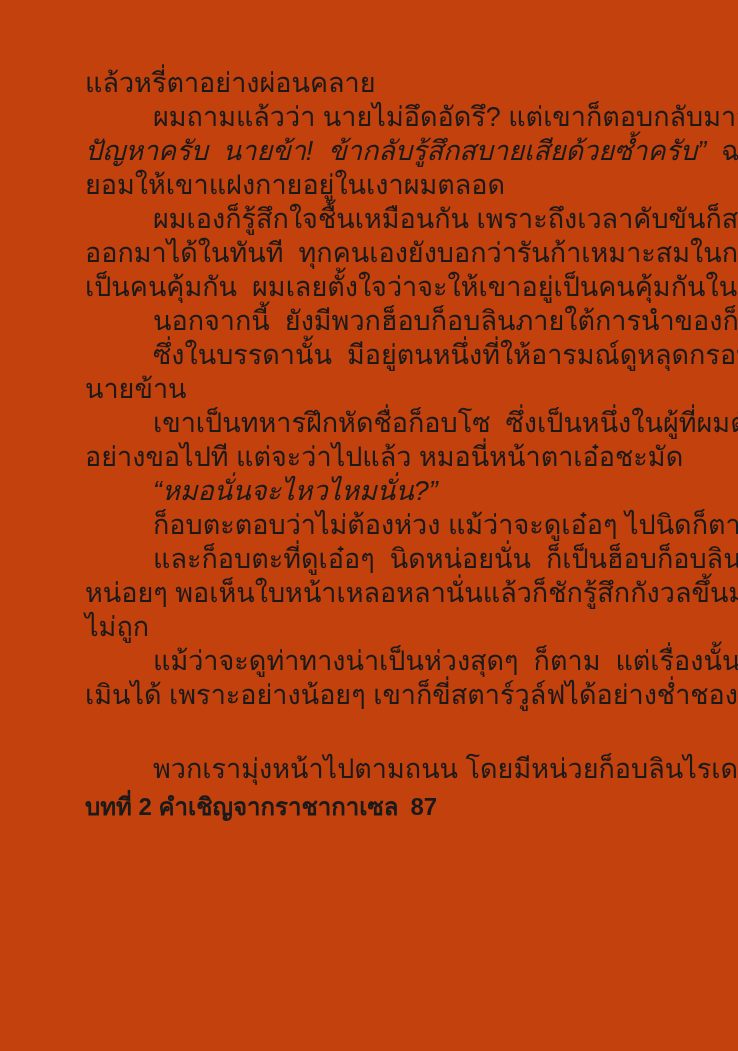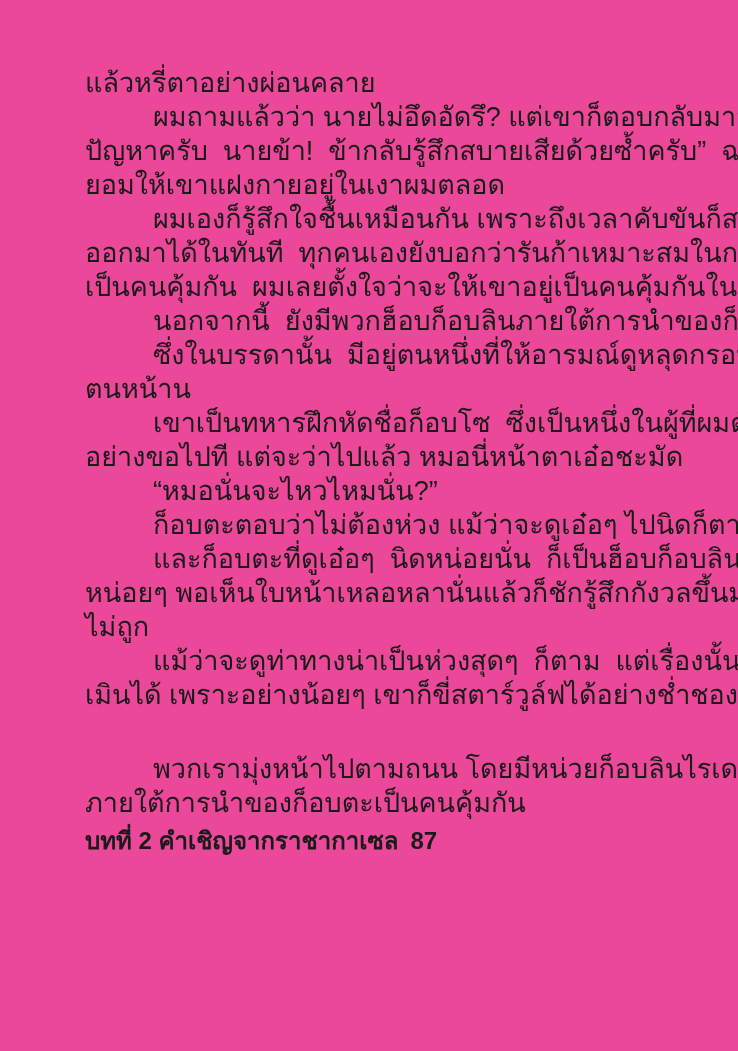--- a/index.html
+++ b/index.html
@@ -4,21 +4,21 @@
 <style>
   html, body {
     margin: 0;
     padding: 0;
     background: #ffffff;
   }
   .page {
     position: relative;
     width: 738px;
     height: 1051px;
-    background: #ec4899;
+    background: #c2410c;
     overflow: hidden;
     font-family: "Liberation Sans", "DejaVu Sans", sans-serif;
     color: #1a1a1a;
   }
   .textblock {
     position: absolute;
     left: 85px;
     top: 66px;
     width: 570px;
     font-size: 27px;
@@ -28,20 +28,21 @@
     line-height: 34px;
     white-space: pre;
   }
   .line.indent {
     padding-left: 68px;
   }
   .line.blank {
     height: 40px;
   }
   .it {
+    font-style: italic;
   }
   .footer {
     margin-top: 4px;
     text-align: left;
     font-weight: bold;
     font-size: 24px;
     line-height: 34px;
     white-space: pre;
   }
   .footer .pagenum {
@@ -56,29 +57,28 @@
     <div id="lines">
         <div class="line"><span>แล้วหรี่ตาอย่างผ่อนคลาย</span></div>
         <div class="line indent"><span>ผมถามแล้วว่า นายไม่อึดอัดรึ? แต่เขาก็ตอบกลับมาว่า </span></div>
         <div class="line"><span class="it">ปัญหาครับ  นายข้า!  ข้ากลับรู้สึกสบายเสียด้วยซ้ำครับ”</span><span>  ฉะนั้นผมเลย</span></div>
         <div class="line"><span>ยอมให้เขาแฝงกายอยู่ในเงาผมตลอด</span></div>
         <div class="line indent"><span>ผมเองก็รู้สึกใจชื้นเหมือนกัน เพราะถึงเวลาคับขันก็สามารถเรียก</span></div>
         <div class="line"><span>ออกมาได้ในทันที  ทุกคนเองยังบอกว่ารันก้าเหมาะสมในการทำหน้าที่</span></div>
         <div class="line"><span>เป็นคนคุ้มกัน  ผมเลยตั้งใจว่าจะให้เขาอยู่เป็นคนคุ้มกันในเงาอย่างลับๆ</span></div>
         <div class="line indent"><span>นอกจากนี้  ยังมีพวกฮ็อบก็อบลินภายใต้การนำของก็อบตะมา</span></div>
         <div class="line indent"><span>ซึ่งในบรรดานั้น  มีอยู่ตนหนึ่งที่ให้อารมณ์ดูหลุดกรอบไปจาก</span></div>
-        <div class="line"><span>ตนหน้าน</span></div>
+        <div class="line"><span>นายข้าน</span></div>
         <div class="line indent"><span>เขาเป็นทหารฝึกหัดชื่อก็อบโซ  ซึ่งเป็นหนึ่งในผู้ที่ผมตั้งชื่อให้</span></div>
         <div class="line"><span>อย่างขอไปที แต่จะว่าไปแล้ว หมอนี่หน้าตาเอ๋อชะมัด</span></div>
         <div class="line indent"><span class="it">“หมอนั่นจะไหวไหมนั่น?”</span></div>
         <div class="line indent"><span>ก็อบตะตอบว่าไม่ต้องห่วง แม้ว่าจะดูเอ๋อๆ ไปนิดก็ตาม</span></div>
         <div class="line indent"><span>และก็อบตะที่ดูเอ๋อๆ  นิดหน่อยนั่น  ก็เป็นฮ็อบก็อบลินที่ดูเอ๋อ</span></div>
         <div class="line"><span>หน่อยๆ พอเห็นใบหน้าเหลอหลานั่นแล้วก็ชักรู้สึกกังวลขึ้นมาอย่างบอก</span></div>
         <div class="line"><span>ไม่ถูก</span></div>
         <div class="line indent"><span>แม้ว่าจะดูท่าทางน่าเป็นห่วงสุดๆ  ก็ตาม  แต่เรื่องนั้นก็ทำเป็น</span></div>
         <div class="line"><span>เมินได้ เพราะอย่างน้อยๆ เขาก็ขี่สตาร์วูล์ฟได้อย่างช่ำชองอะนะ</span></div>
         <div class="line blank"></div>
         <div class="line indent"><span>พวกเรามุ่งหน้าไปตามถนน โดยมีหน่วยก็อบลินไรเดอร์ 6 นาย</span></div>
-        <div class="line"><span>ภายใต้การนำของก็อบตะเป็นคนคุ้มกัน</span></div>
       </div>
     <div class="footer"><span>บทที่ 2 คำเชิญจากราชากาเซล</span><span class="pagenum">87</span></div>
   </div>
 </div>
 
 </body></html>

